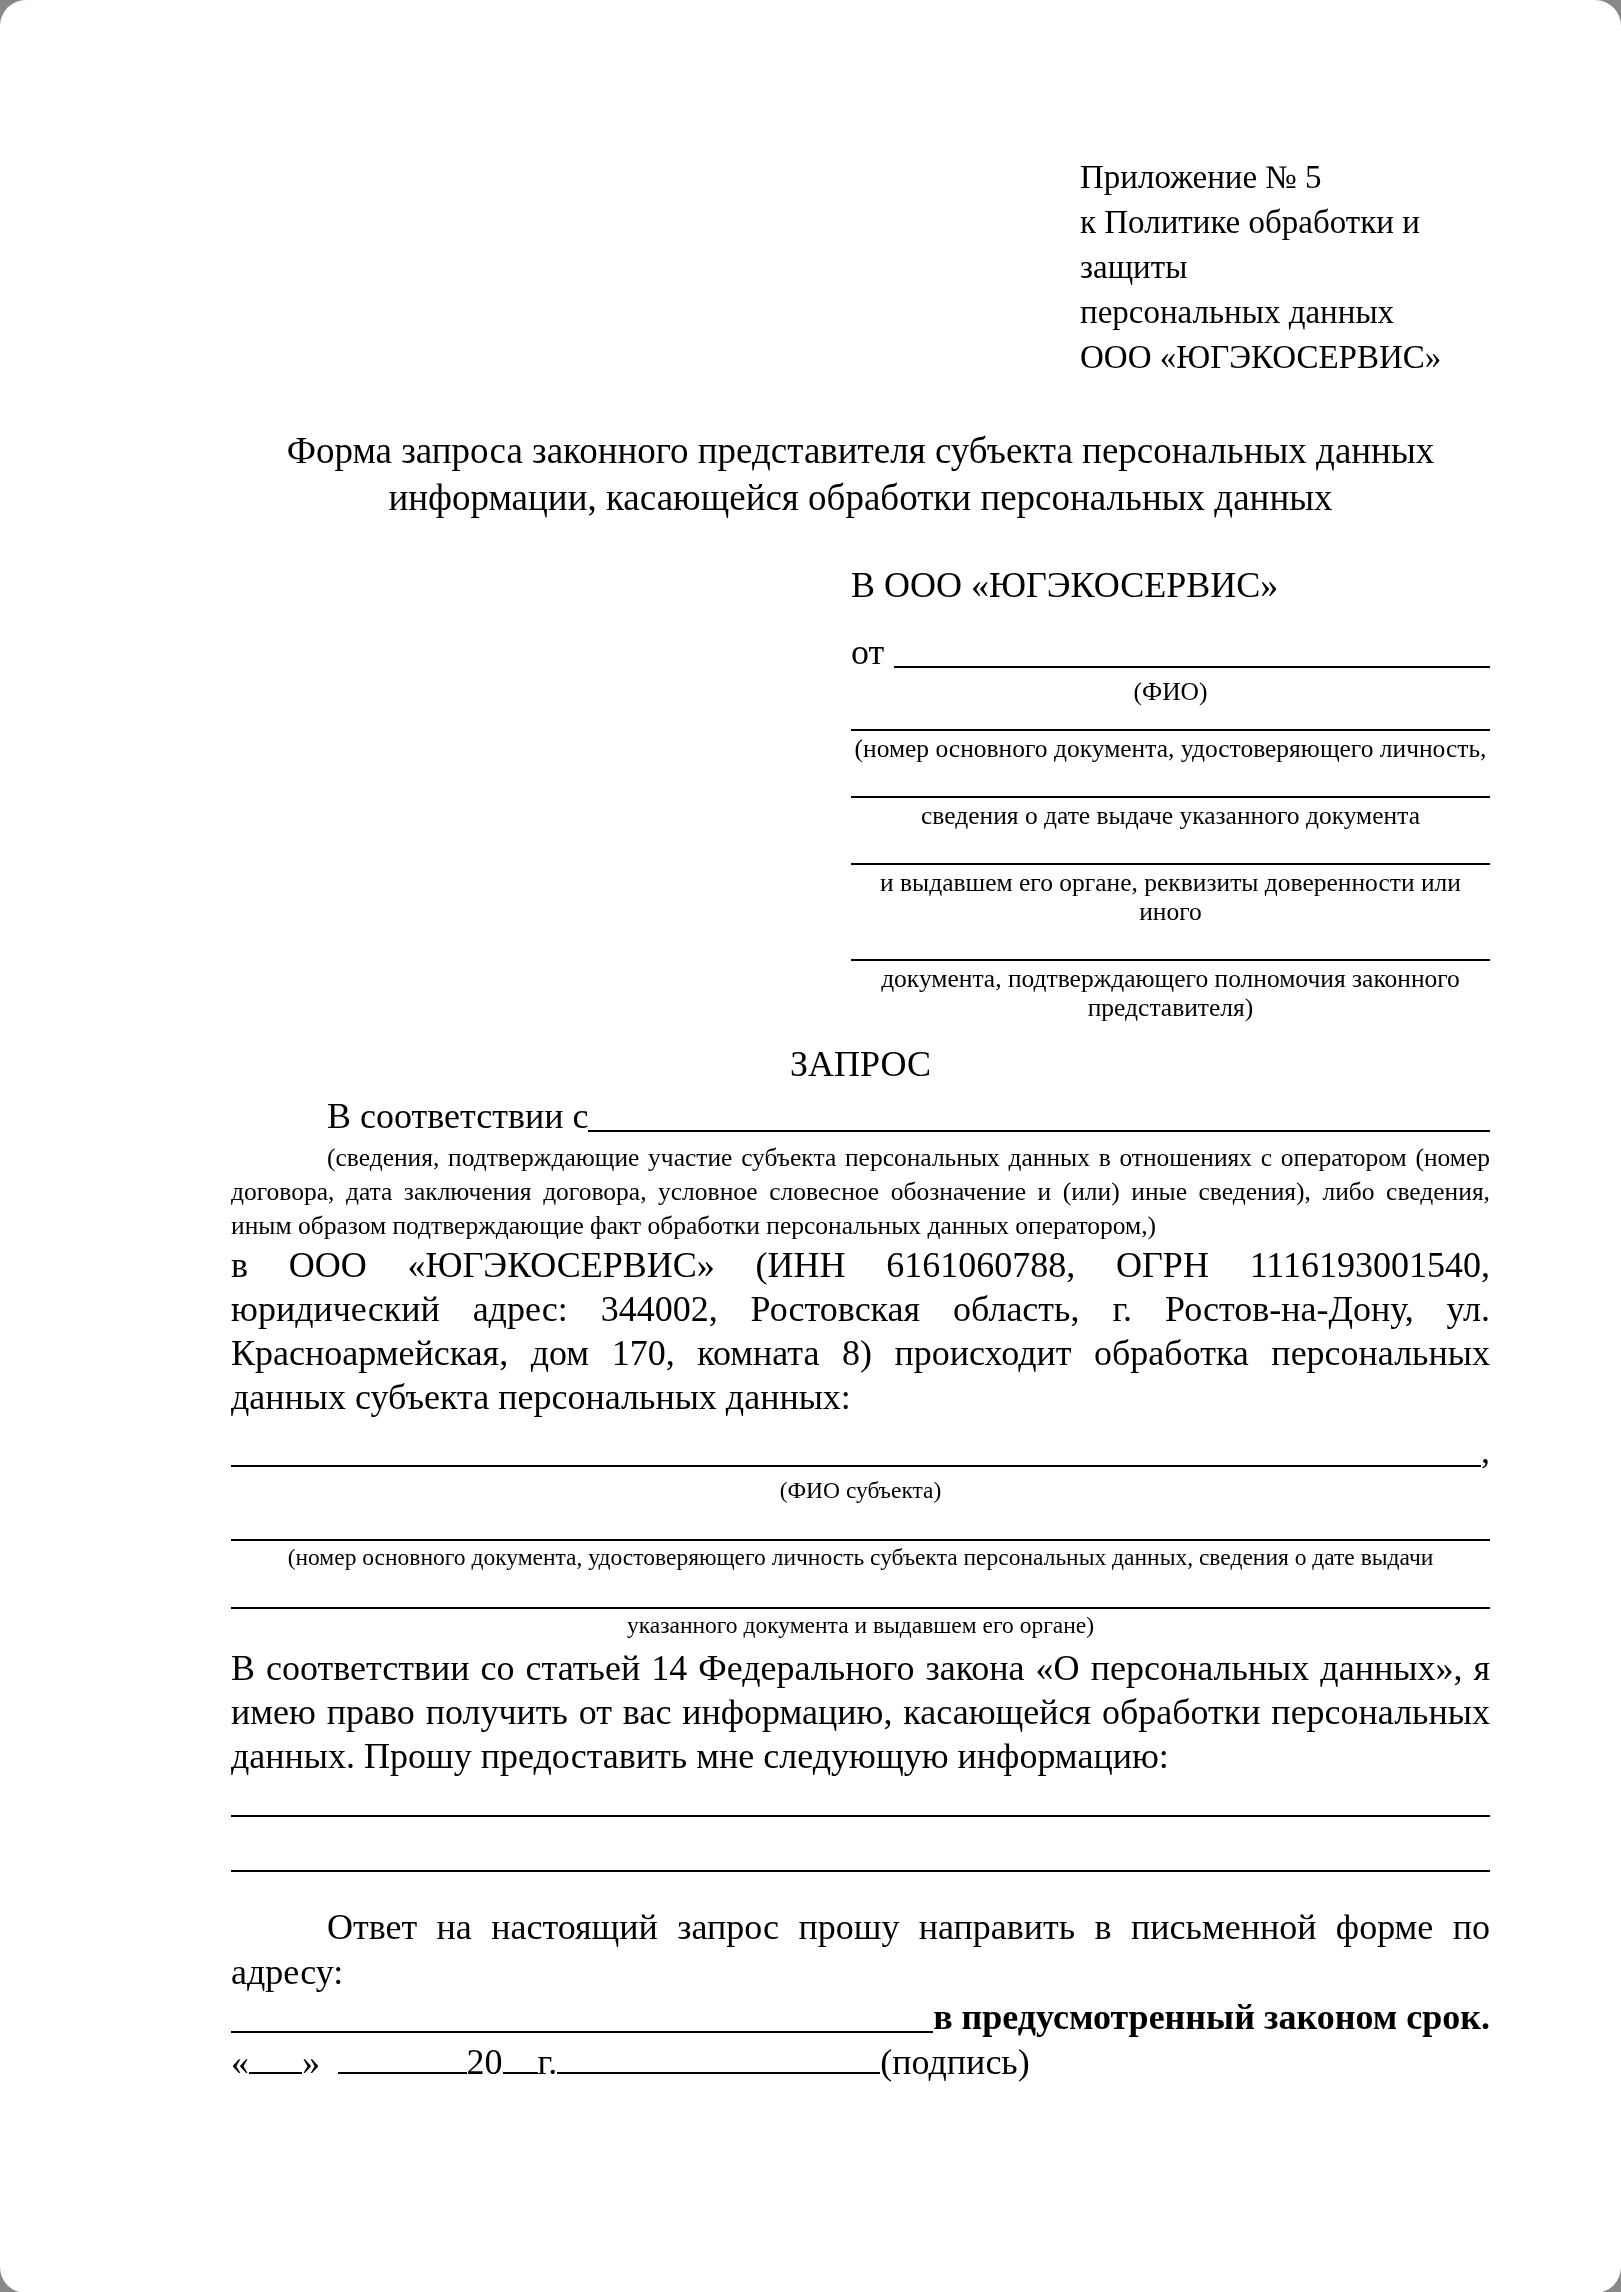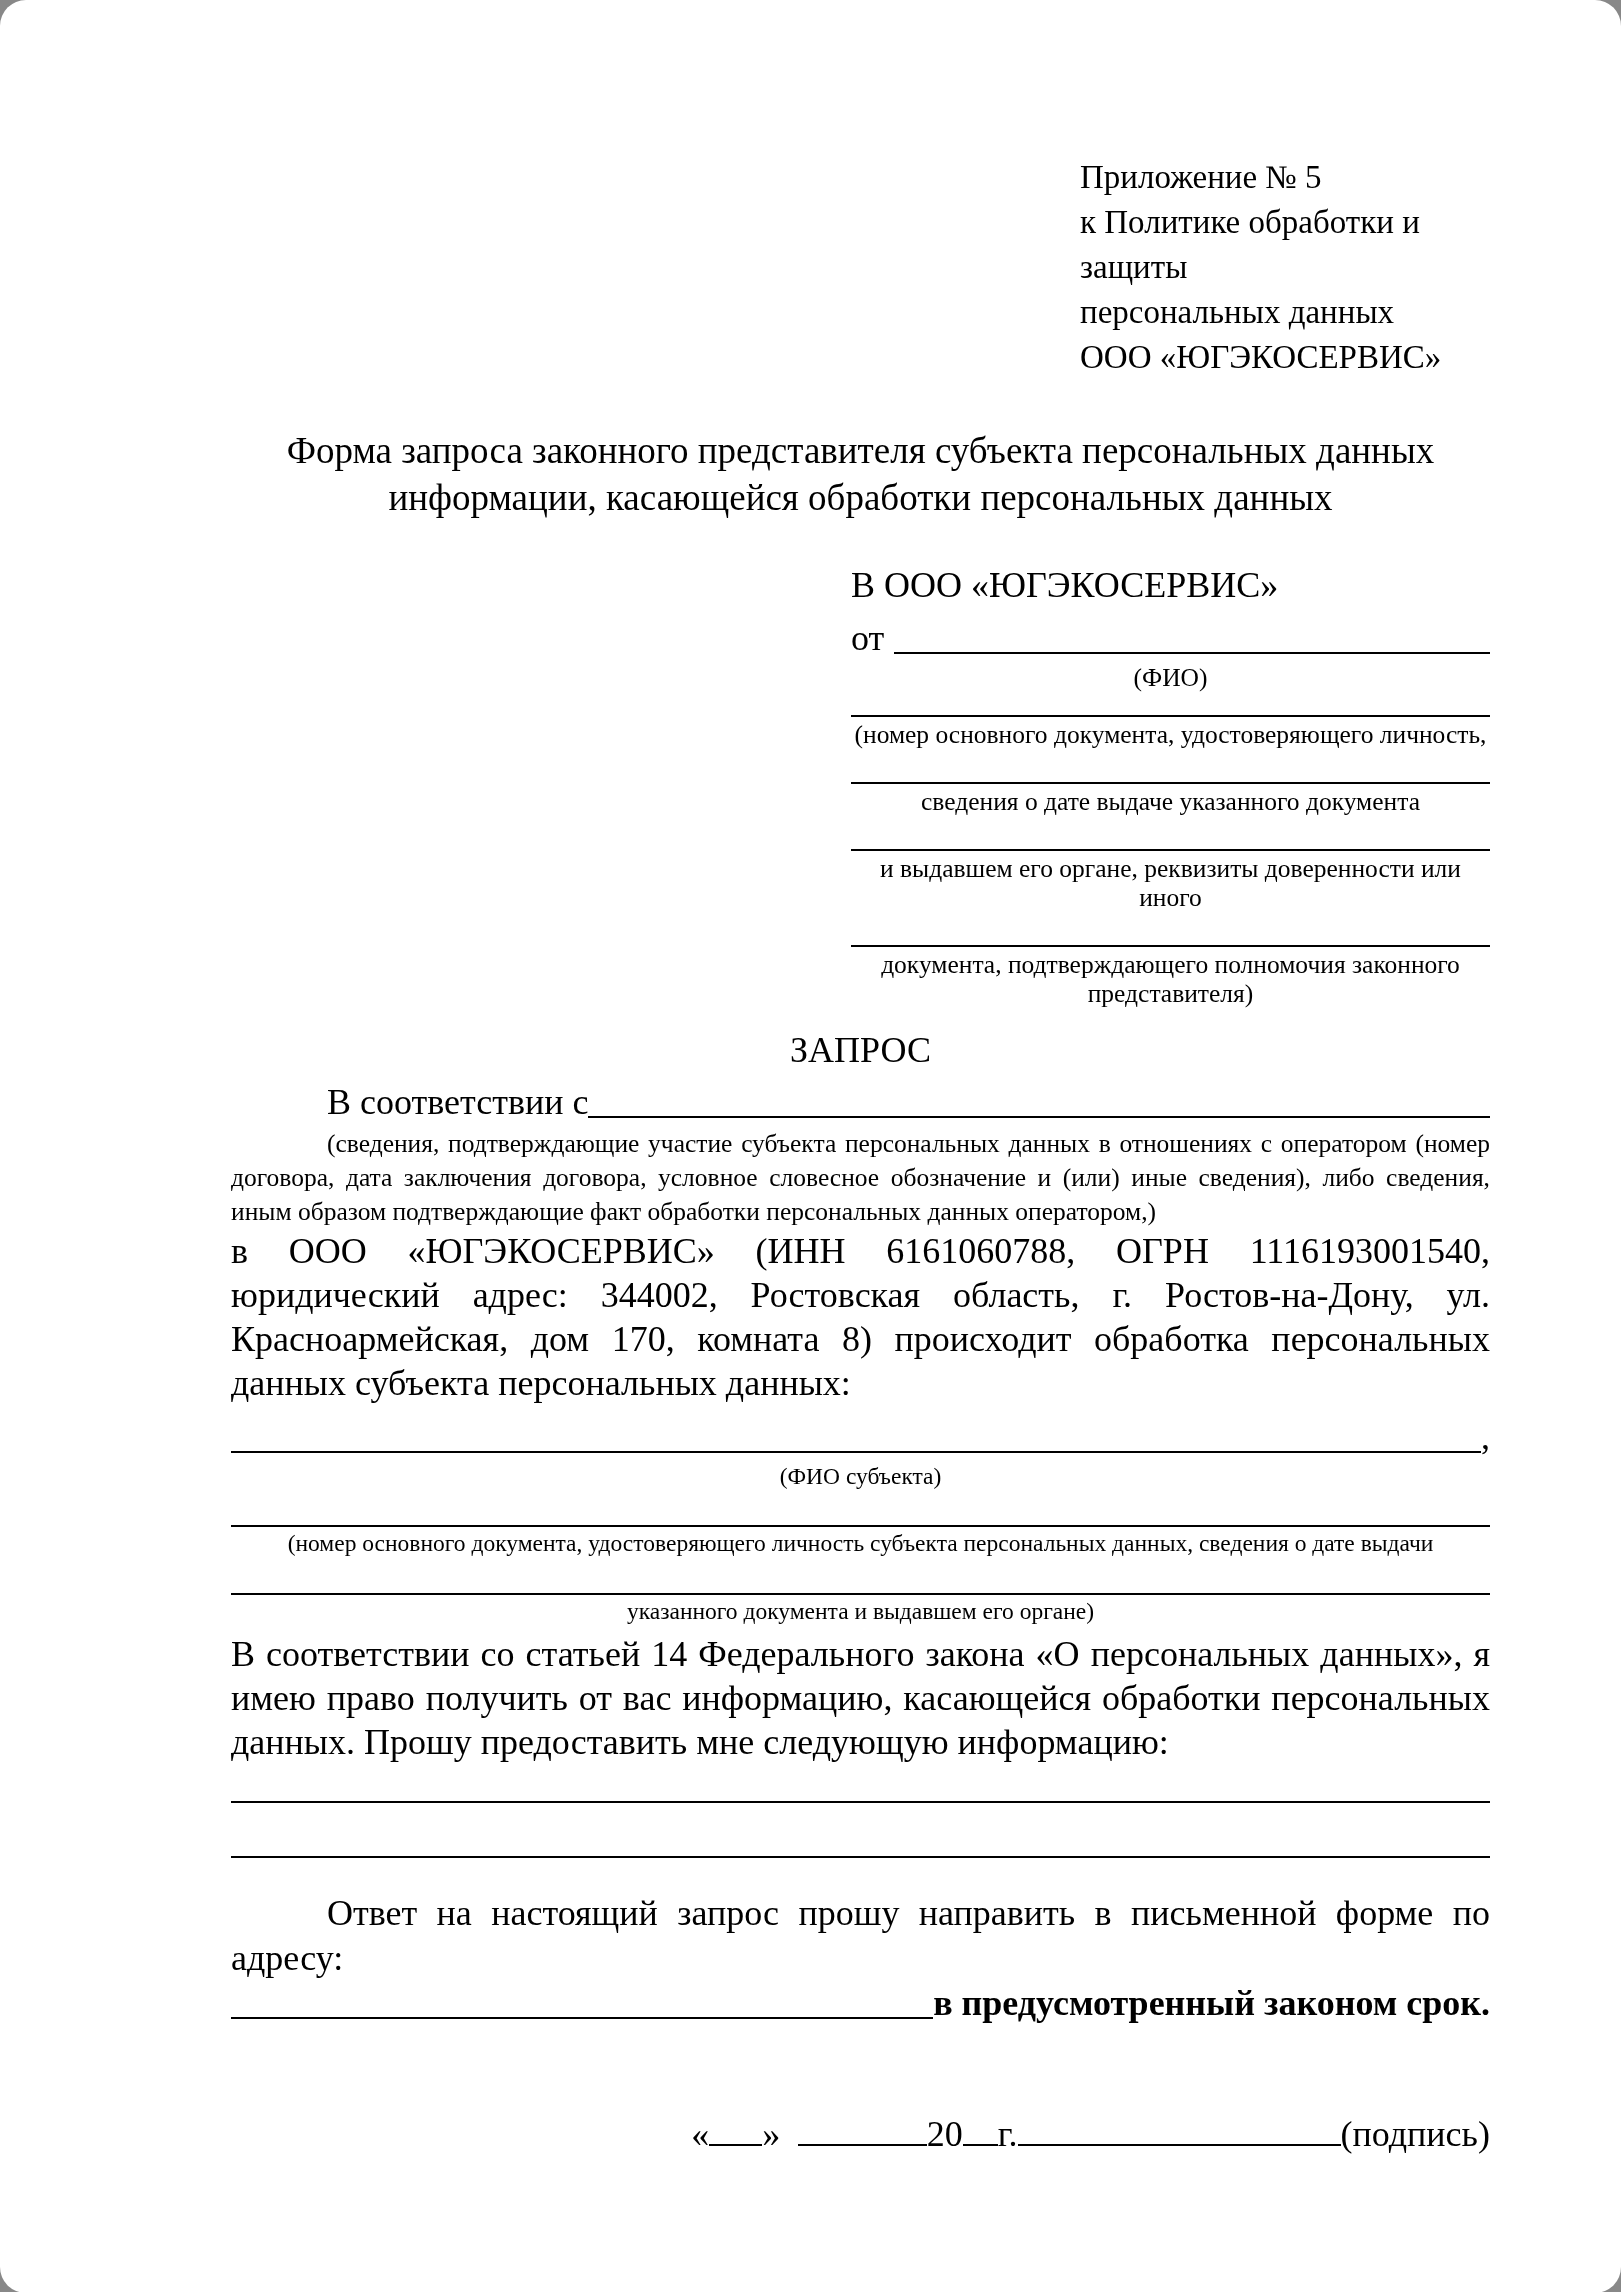--- a/index.html
+++ b/index.html
@@ -14,21 +14,21 @@
     padding:155px 131px 0 231px;
     overflow:hidden;
     border-radius:26px;
   }
   .appendix { margin-left:849px; font-size:33px; line-height:45px; }
   .doc-title { margin-top:47px; text-align:center; font-weight:normal; font-size:37px; line-height:47px; }
 
   .addressee { margin-top:43px; margin-left:620px; font-size:36px; }
   .addr-to { line-height:43px; }
   .flex-row { display:flex; }
-  .from-row { margin-top:10px; line-height:43px; }
+  .from-row { margin-top:24px; line-height:43px; }
   .fline { flex:1 1 auto; border-bottom:2px solid #000; align-self:flex-end; margin-bottom:5.9px; margin-left:9.8px; }
   .fline3 { flex:1 1 auto; border-bottom:2.9px solid #000; align-self:flex-end; margin-bottom:6.9px; }
   .cap26 { font-size:25.5px; line-height:29px; text-align:center; margin-top:2.9px; }
   .cap24 { font-size:23.5px; line-height:27.4px; text-align:center; margin-top:2.9px; }
   .addr-ln { border-bottom:2px solid #000; margin-top:23.5px; }
   .addr-ln.rep { margin-top:33px; }
 
   .request-heading { margin-top:19.6px; text-align:center; font-size:36px; line-height:45px; }
   .accordance { margin-top:7.8px; font-size:36px; line-height:45px; }
   .accordance .lbl { white-space:nowrap; padding-left:96px; }
@@ -37,21 +37,21 @@
   .subject-row { margin-top:9.8px; font-size:36px; line-height:45px; }
   .blank-ln { border-bottom:2.9px solid #000; }
   .subject-ln { margin-top:35px; }
   .law { margin-top:7px; }
   .gap-ln1 { margin-top:37px; }
   .gap-ln2 { margin-top:53px; }
   .answer-p { margin-top:33px; font-size:36px; line-height:45px; text-align:justify; text-align-last:justify; text-indent:96px; }
   .answer-row { font-size:36px; line-height:45px;font-weight:bold; }
   .answer-tail { white-space:nowrap; }
 
-  .footer-row { margin-top:86px; display:flex; justify-content:flex-end; font-size:36px; line-height:45px; }
+  .footer-row { display:flex; justify-content:flex-start; font-size:36px; line-height:45px; }
   .iln { display:inline-block; border-bottom:2px solid #000; height:1px; vertical-align:baseline; }
   .w54 { width:53px; } .w132 { width:129px; margin-left:17.6px; } .w36 { width:35px; } .w330 { width:323px; }
   .nowrap { white-space:nowrap; }
 </style>
 </head>
 <body>
 
 <div class="page">
 
   <div class="appendix">

